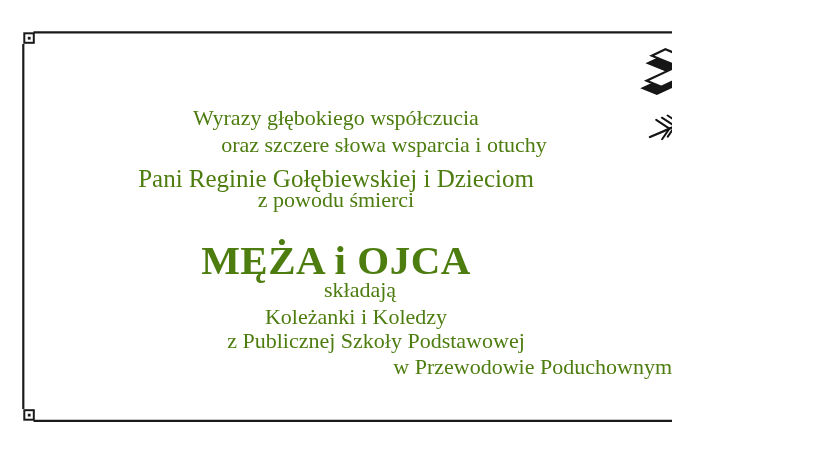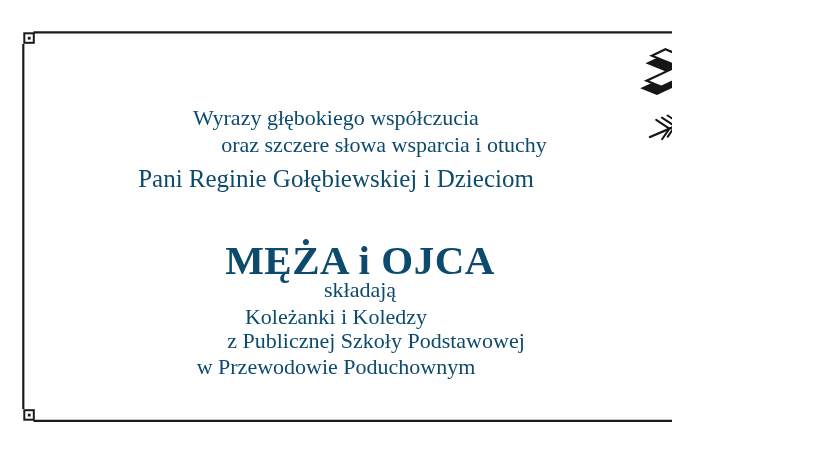--- a/index.html
+++ b/index.html
@@ -1,42 +1,42 @@
 <!DOCTYPE html>
 <html><head>
 <meta charset="utf-8">
 <style>
   html,body { margin:0; padding:0; background:#ffffff; }
   .card {
     position:relative;
     width:672px; height:453px;
     background:#ffffff;
     font-family:"Liberation Serif","DejaVu Serif",serif;
-    color:#0c4a6e;
+    color:#4d7c0f;
     overflow:hidden;
     border-radius:17px;
   }
   .deco { position:absolute; left:0; top:0; }
   .line {
     position:absolute; left:0; width:100%;
     text-align:center; white-space:nowrap;
     line-height:1.1;
   }
   .l-regular   { font-size:22px; }
   .l-recipient { font-size:25px; font-weight:400; }
   .l-deceased  { font-size:41px; font-weight:700; letter-spacing:0.5px; }
   .t1 { top:84px; }
   .t2 { top:111px;margin-left:48px; }
   .t3 { top:140px; }
   .t4 { top:166px; }
-  .t5 { top:197px;padding-left:24px; }
+  .t5 { top:197px; }
   .t6 { top:256px;margin-left:24px; }
-  .t7 { top:283px; }
+  .t7 { top:283px;padding-left:20px; }
   .t8 { top:307px;margin-left:40px; }
-  .t9 { top:333px; }
+  .t9 { top:333px;text-align:right; }
   .frame-stroke { stroke:#1a1a1a; stroke-width:2.2; fill:none; }
   .corner-sq    { stroke:#1a1a1a; stroke-width:2;   fill:none; }
   .corner-dot   { fill:#1a1a1a; }
   .cross-shadow { fill:#161616; stroke:#161616; stroke-width:1.5; }
   .cross-face   { fill:#ffffff; stroke:#161616; stroke-width:2.2; stroke-linejoin:miter; }
   .palm-stem    { fill:none; stroke:#141414; stroke-width:2.4; stroke-linecap:round; }
   #palm-leaves line { stroke:#141414; stroke-width:2; stroke-linecap:round; }
 </style>
 </head>
 <body>
@@ -127,18 +127,19 @@
           <line x1="801.0" y1="57.6" x2="792.4" y2="53.7"></line>
           <line x1="801.0" y1="57.6" x2="797.7" y2="64.5"></line>
         </g>
       <path class="palm-stem" d="M650,137 C700,116 748,92 805,55"></path>
     </g>
   </svg>
 
   <p class="line l-regular t1">Wyrazy głębokiego współczucia</p>
   <p class="line l-regular t2">oraz szczere słowa wsparcia i otuchy</p>
   <p class="line l-recipient t3">Pani Reginie Gołębiewskiej i Dzieciom</p>
+  <p class="line l-regular t4">z powodu śmierci</p>
   <p class="line l-deceased t5">MĘŻA i OJCA</p>
   <p class="line l-regular t6">składają</p>
   <p class="line l-regular t7">Koleżanki i Koledzy</p>
   <p class="line l-regular t8">z Publicznej Szkoły Podstawowej</p>
   <p class="line l-regular t9">w Przewodowie Poduchownym</p>
 </div>
 
 </body></html>

